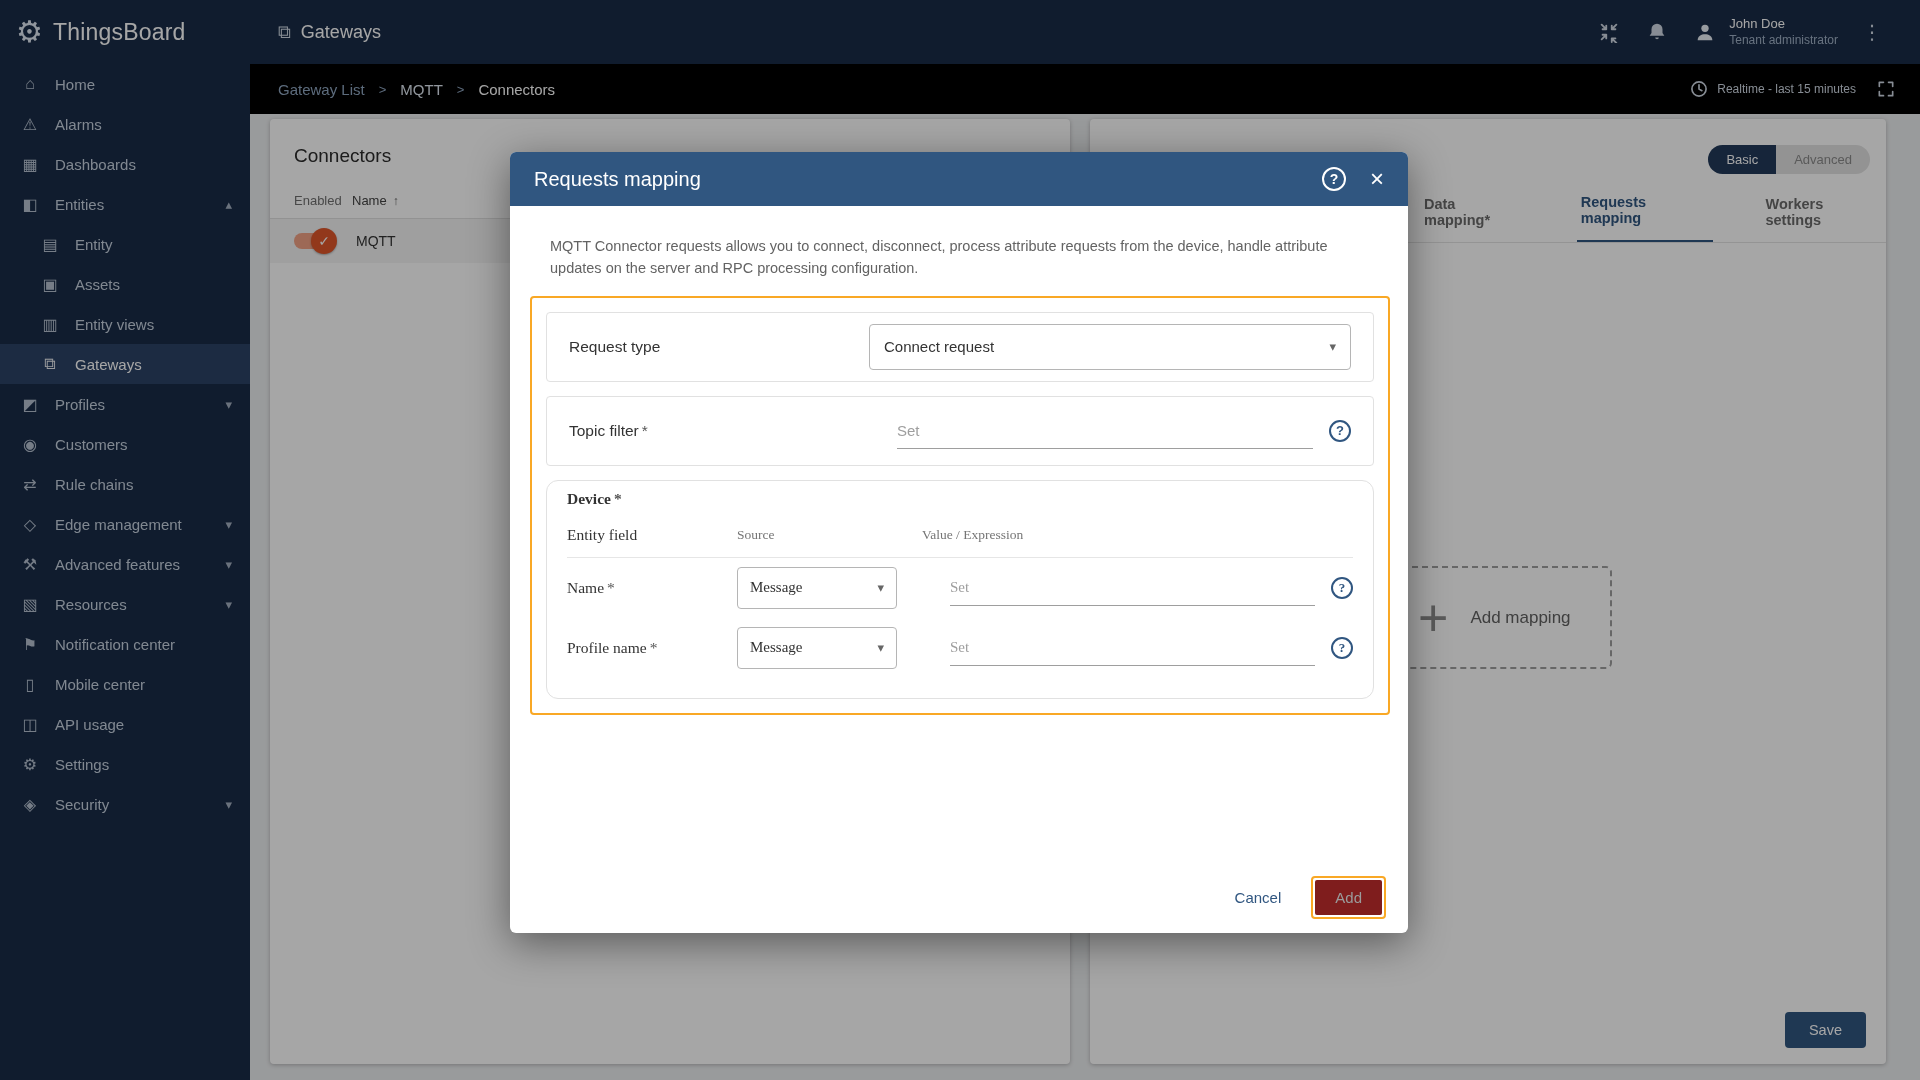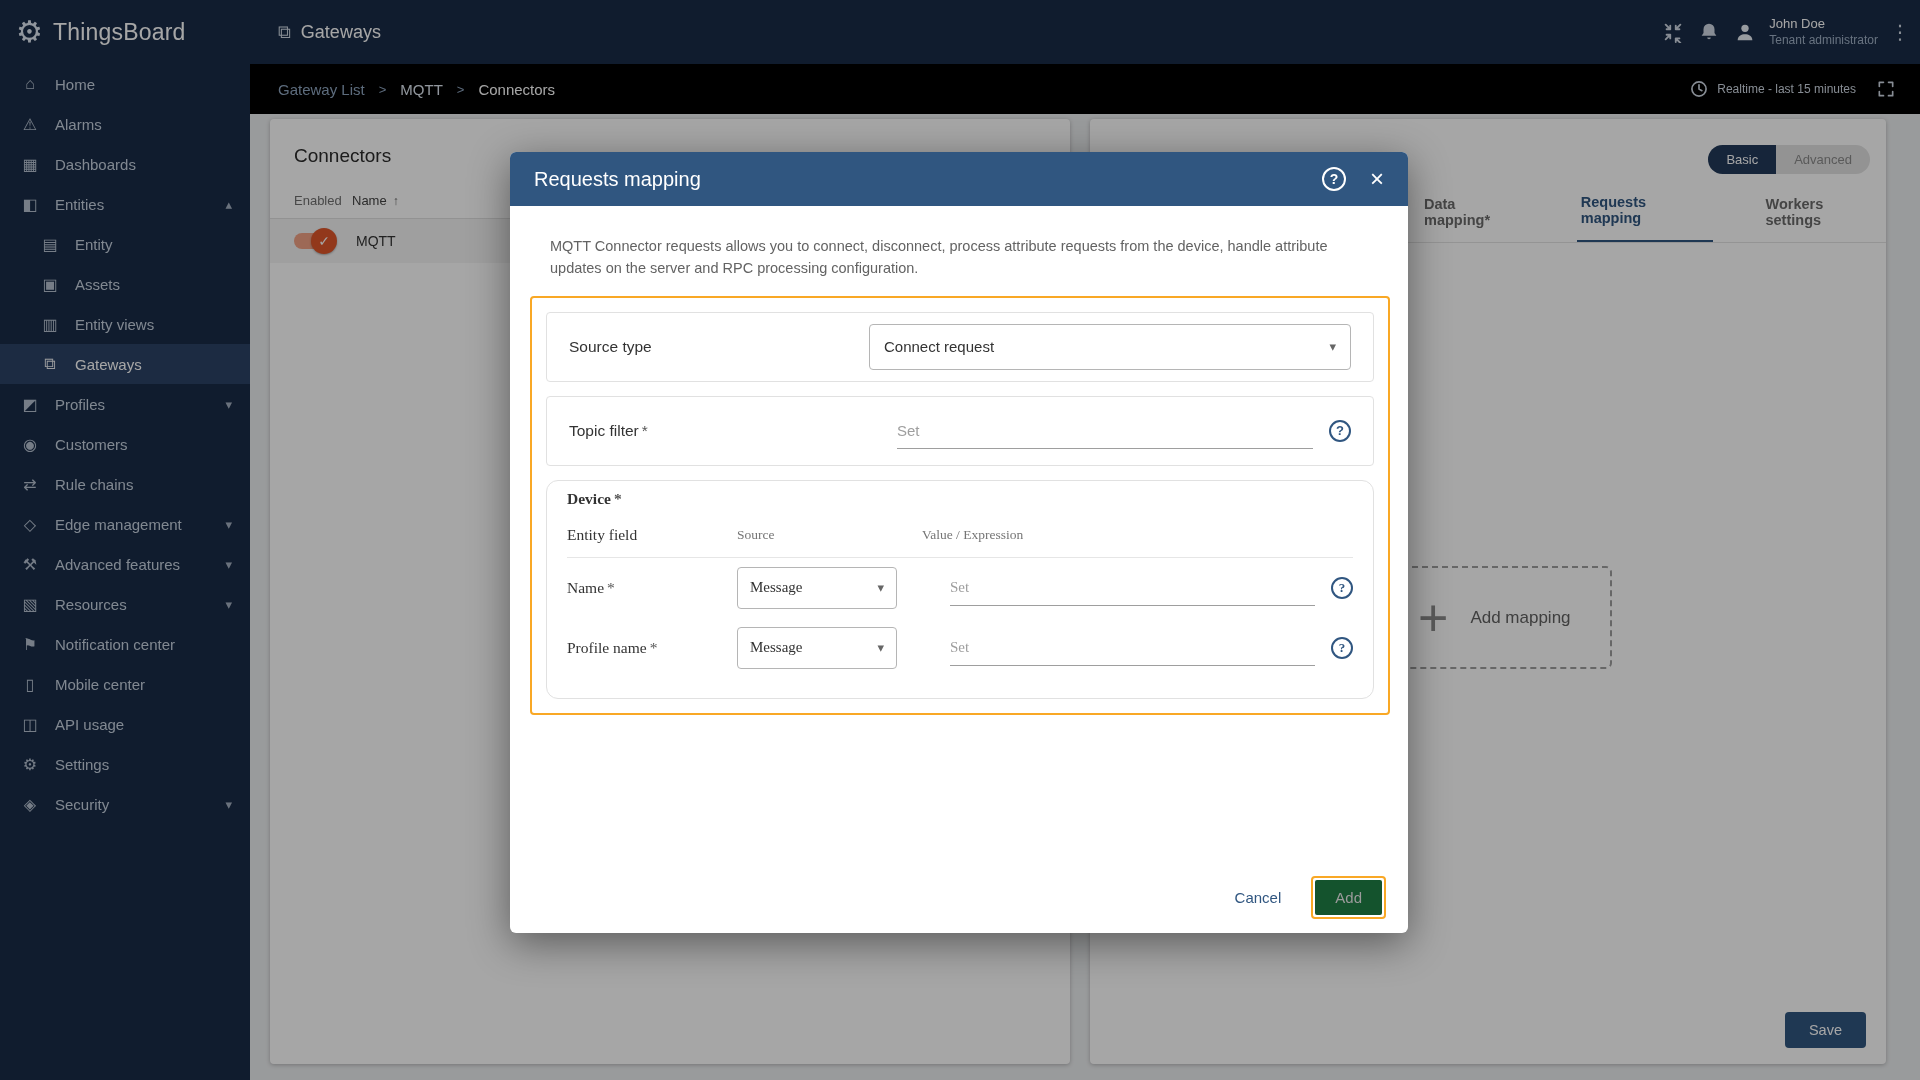--- a/index.html
+++ b/index.html
@@ -18,21 +18,21 @@
   .nav-item.sub { padding-left:40px; }
   .nav-item.active { background:#2b4266; color:#ffffff; }
   .nav-icon { width:20px; text-align:center; font-size:16px; opacity:.9; flex:0 0 20px; }
   .nav-label { flex:1; white-space:nowrap; overflow:hidden; text-overflow:ellipsis; }
   .nav-chevron { font-size:13px; opacity:.8; padding-right:4px; }
   
   .topbar { position:absolute; left:250px; top:0; right:0; height:64px; background:#1a2c47; display:flex; align-items:center; z-index:9; }
   .page-title-group { display:flex; align-items:center; gap:10px; padding-left:28px; color:#fff; }
   .page-title-icon { font-size:18px; color:#cfd8e3; }
   .page-title { font-size:18px; font-weight:500; }
-  .topbar-right { margin-left:auto; display:flex; align-items:center; gap:8px; padding-right:6px; }
+  .topbar-right { margin-left:auto; display:flex; align-items:center; gap:20px; padding-right:34px; }
   .icon-btn { width:28px; height:28px; display:flex; align-items:center; justify-content:center; cursor:pointer; }
   .icon-btn svg { width:22px; height:22px; }
   .user-chip { display:flex; align-items:center; gap:10px; cursor:pointer; }
   .user-text { display:flex; flex-direction:column; line-height:1.25; }
   .user-name { color:#ffffff; font-size:13px; }
   .user-role { color:#9fb0c5; font-size:12px; }
   .dots-glyph { color:#cfd8e3; font-size:20px; }
   .crumb-bar { position:absolute; left:250px; top:64px; right:0; height:50px; background:#000000; display:flex; align-items:center; z-index:9; }
   .crumbs { display:flex; align-items:center; gap:14px; padding-left:28px; font-size:15px; }
   .crumb-link { color:#8fa6c0; cursor:pointer; }
@@ -91,21 +91,21 @@
   .device-title { font-size:15.5px; font-weight:700; color:#333; }
   .dev-head { display:flex; align-items:center; height:44px; border-bottom:1px solid #e6e6e6; color:#757575; font-size:13.5px; margin-top:6px; }
   .dev-row { display:flex; align-items:center; min-height:60px; }
   .dc-field { flex:0 0 170px; font-size:15.5px; color:#333; }
   .dc-source { flex:0 0 185px; }
   .dc-value { flex:1; display:flex; align-items:center; gap:16px; }
   .src-select { width:160px; height:42px; border:1px solid #b5b5b5; border-radius:4px; display:flex; align-items:center; justify-content:space-between; padding:0 12px; cursor:pointer; }
   .modal-footer { position:absolute; right:22px; bottom:14px; display:flex; align-items:center; gap:20px; }
   .cancel-btn { color:#305680; font-size:15px; font-weight:500; background:none; border:none; cursor:pointer; font-family:inherit; padding:8px 10px; }
   .add-hl { border:2px solid #f9a825; border-radius:4px; padding:2px; }
-  .add-btn { background:#14532d; color:#9b9b9b; border:none; font-size:15px; font-weight:500; padding:9px 20px; border-radius:2px; font-family:inherit; cursor:pointer; }
+  .add-btn { background:#7f1d1d; color:#9b9b9b; border:none; font-size:15px; font-weight:500; padding:9px 20px; border-radius:2px; font-family:inherit; cursor:pointer; }
   svg .stk { stroke:#cfd8e3; stroke-width:2; fill:none; stroke-linecap:round; stroke-linejoin:round; }
 </style>
 </head>
 <body>
 
 <div class="app">
 
   <div class="sidebar">
     <div class="logo-row">
       <span class="logo-glyph">⚙</span>
@@ -302,21 +302,21 @@
         <span class="help-circle">?</span>
         <span class="close-x">×</span>
       </span>
     </div>
 
     <div class="modal-info">MQTT Connector requests allows you to connect, disconnect, process attribute requests from the device, handle attribute updates on the server and RPC processing configuration.</div>
 
     <div class="hl-box">
 
       <div class="field-row">
-        <span class="field-label">Source type</span>
+        <span class="field-label">Request type</span>
         <div class="select-box">
           <span class="select-value">Connect request</span>
           <span class="select-arrow">▾</span>
         </div>
       </div>
 
       <div class="field-row">
         <span class="field-label">
           <span>Topic filter</span><span class="req">*</span>
         </span>

